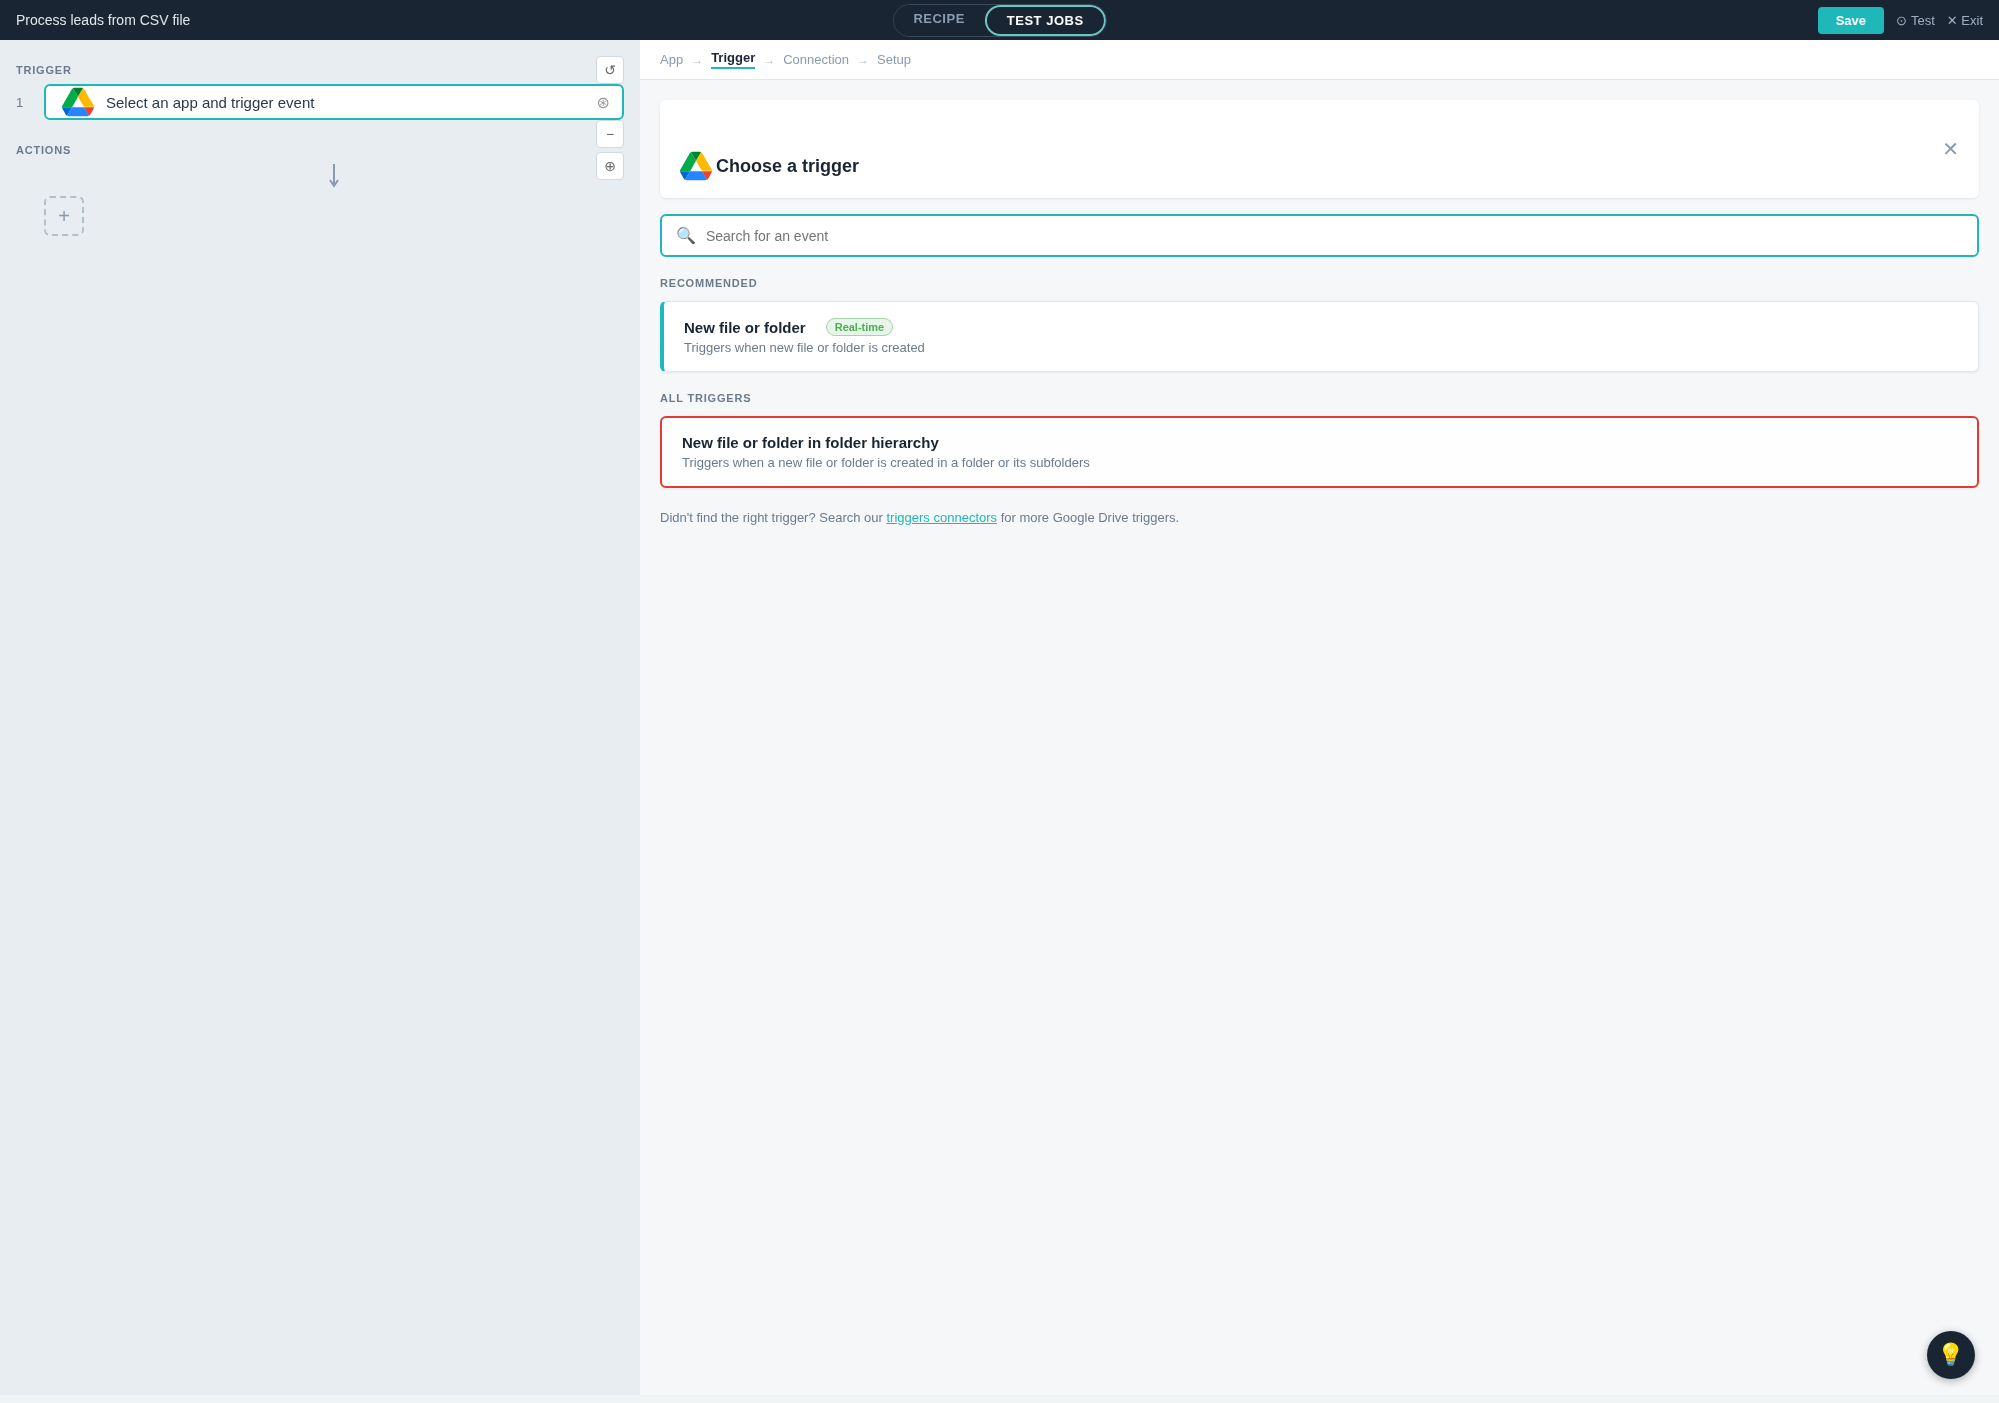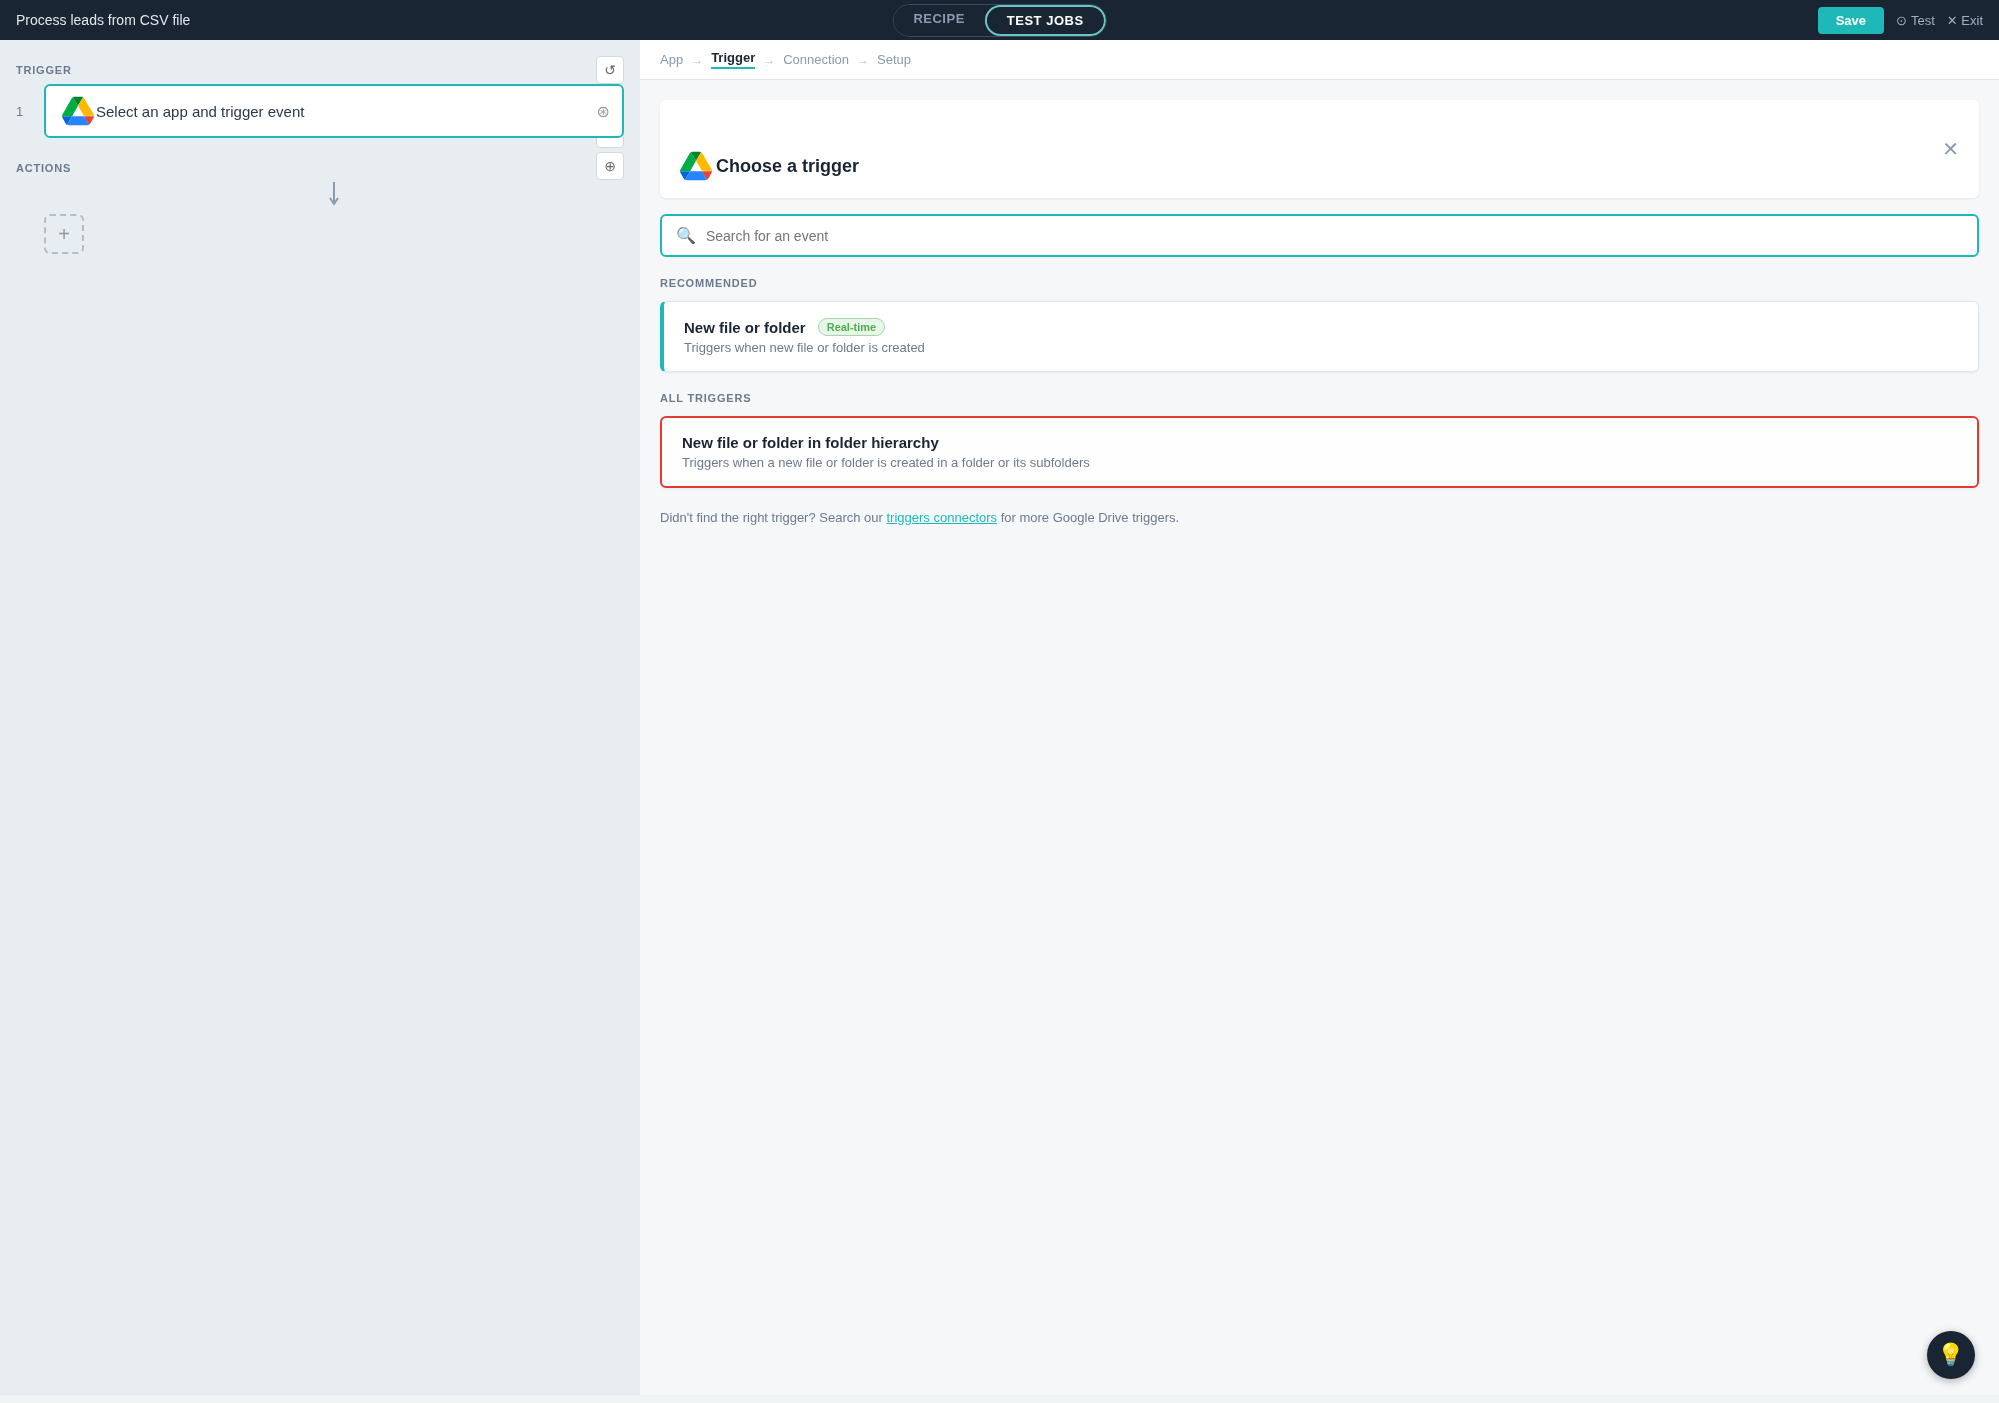--- a/index.html
+++ b/index.html
@@ -123,24 +123,24 @@
       font-size: 13px;
       color: #6b7b8d;
       font-weight: 500;
       min-width: 16px;
     }
     .trigger-card {
       flex: 1;
       background: white;
       border: 2px solid #1eb8b8;
       border-radius: 6px;
-      padding: 9px 16px;
-      display: flex;
-      align-items: center;
-      gap: 2px;
+      padding: 0 16px;
+      display: flex;
+      align-items: center;
+      gap: 12px;
       cursor: pointer;
       position: relative;
     }
     .trigger-card-text {
       font-size: 15px;
       color: #2a3a4a;
       font-weight: 500;
     }
     .trigger-card-icon-settings {
       position: absolute;
@@ -275,21 +275,21 @@
       border-left: 4px solid #1eb8b8;
       box-shadow: 0 1px 3px rgba(0,0,0,0.06);
     }
     .trigger-item-title {
       font-size: 15px;
       font-weight: 700;
       color: #1a2533;
       margin-bottom: 4px;
       display: flex;
       align-items: center;
-      gap: 12px;
+      gap: 20px;
     }
     .trigger-item-desc {
       font-size: 13px;
       color: #6b7b8d;
     }
     .badge-realtime {
       display: inline-block;
       background: #e8f5e9;
       color: #4caf50;
       border: 1px solid #a5d6a7;

